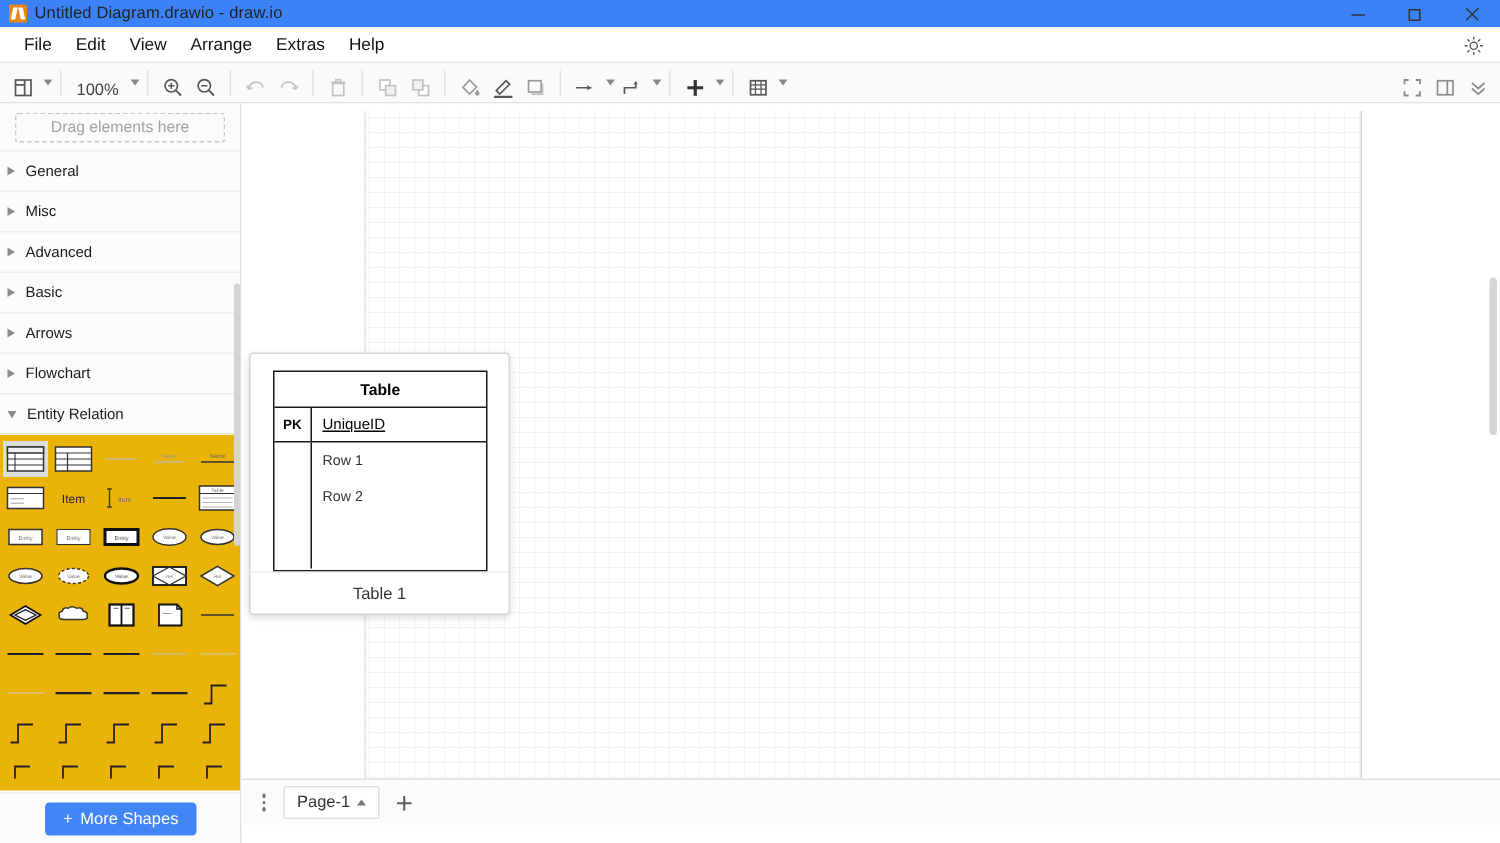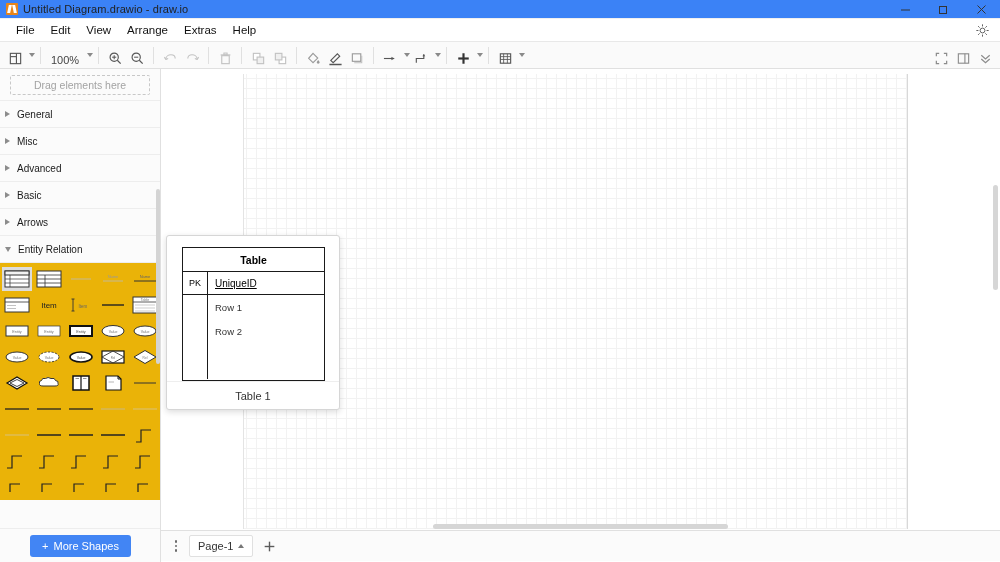--- a/index.html
+++ b/index.html
@@ -163,21 +163,21 @@
   .er-title {
     height: 24px; border-bottom: 1.4px solid #1a1a1a;
     display: flex; align-items: center; justify-content: center;
     font-size: 10.5px; font-weight: bold; color: #000;
   }
   .er-pkrow {
     height: 23px; display: flex; border-bottom: 1.4px solid #1a1a1a;
   }
   .er-pk {
     width: 25px; display: flex; align-items: center; justify-content: center;
-    font-size: 9px; font-weight: normal; color: #000;
+    font-size: 9px; font-weight: bold; color: #000;
     border-right: 1.4px solid #1a1a1a;
   }
   .er-pkname {
     flex: 1; display: flex; align-items: center; padding-left: 7px;
     font-size: 10px; font-weight: normal; color: #000; text-decoration: underline;
   }
   .er-body { display: flex; height: 84px; }
   .er-gutter { width: 25px; border-right: 1.4px solid #1a1a1a; }
   .er-rows { flex: 1; }
   .er-row {
@@ -186,21 +186,21 @@
   }
   .preview-label {
     position: absolute; left: 0; bottom: 0; width: 100%; height: 28px;
     border-top: 1px solid #eee;
     display: flex; align-items: center; justify-content: center;
     font-size: 11px; color: #333;
   }
 
   
   .bottombar {
-    position: absolute; left: 161px; bottom: 1px; width: 839px; height: 31px;
+    position: absolute; left: 161px; bottom: 12px; width: 839px; height: 31px;
     background: #fbfbfb; border-top: 1px solid #e0e0e0;
     display: flex; align-items: center; padding-left: 6px;
   }
   .pg-menu {
     width: 18px; height: 22px; display: flex; flex-direction: column;
     align-items: center; justify-content: center; gap: 2px; color: #666;
   }
   .pg-dot { width: 2.5px; height: 2.5px; background: #6b6b6b; border-radius: 50%; }
   .page-tab {
     height: 22px; background: #ffffff; border: 1px solid #e0e0e0;
@@ -425,20 +425,24 @@
     </div>
     <div class="palette-head">
       <span class="tri-right"></span>
       <span>Basic</span>
     </div>
     <div class="palette-head">
       <span class="tri-right"></span>
       <span>Arrows</span>
     </div>
     <div class="palette-head">
+      <span class="tri-right"></span>
+      <span>Flowchart</span>
+    </div>
+    <div class="palette-head">
       <span class="tri-down"></span>
       <span>Entity Relation</span>
     </div>
 
     <div class="shape-grid">
 
       <div class="shape-row">
         <div class="shape-cell sel">
           <svg width="26" height="20" viewBox="0 0 26 20">
             <rect x="1" y="2" width="24" height="16" fill="#fff" stroke="#333" stroke-width="1"></rect>

